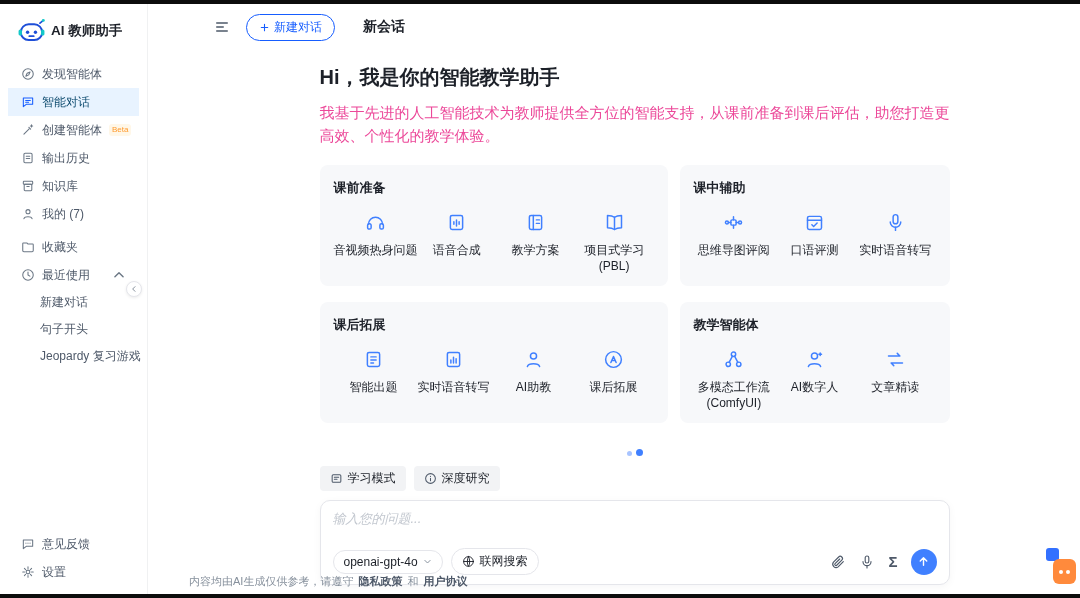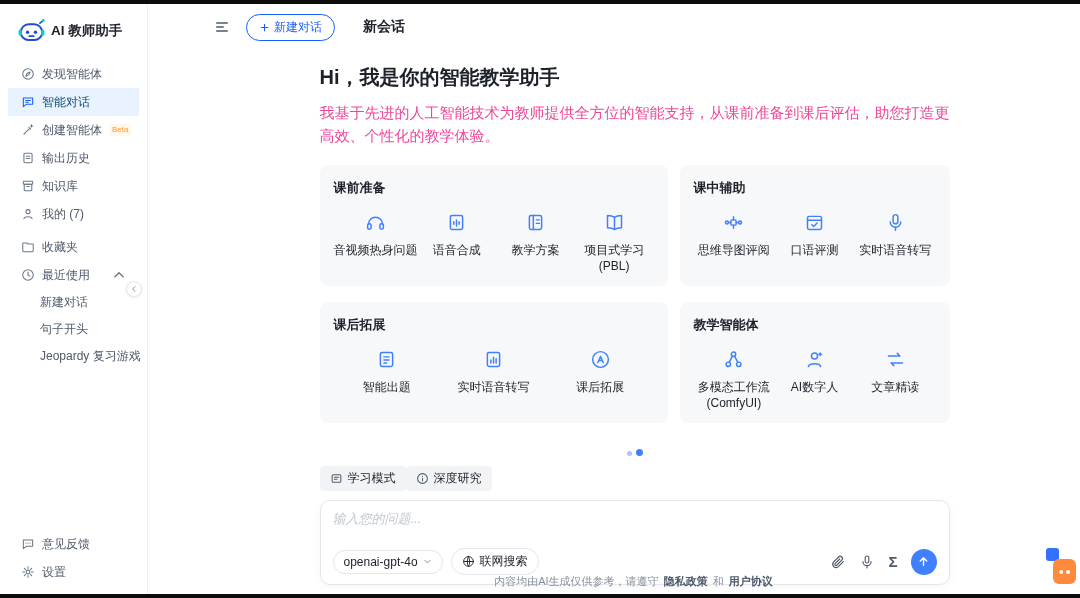--- a/index.html
+++ b/index.html
@@ -55,21 +55,21 @@
   .card-items { display:flex; align-items:flex-start; }
   .card-item { flex:1; display:flex; flex-direction:column; align-items:center; gap:9px; cursor:pointer; }
   .card-item .card-icon { width:21px; height:21px; color:#4080ff; }
   .card-item-label { font-size:12px; color:#1d2129; text-align:center; line-height:1.35; }
   .card-item-label span { display:block; white-space:nowrap; }
 
   .loader { display:flex; justify-content:center; align-items:flex-end; gap:4px; margin:26px 0 10px; }
   .dot-a { width:5px; height:5px; border-radius:50%; background:#a8c4ff; }
   .dot-b { width:7px; height:7px; border-radius:50%; background:#4080ff; }
 
-  .chips { display:flex; margin-bottom:9px; }
+  .chips { display:flex; gap:8px; margin-bottom:9px; }
   .chip { display:flex; align-items:center; gap:5px; background:#f2f3f5; border-radius:4px;
           padding:4px 10px; font-size:12px; color:#1d2129; cursor:pointer; }
   .chip .icon { width:13px; height:13px; color:#4e5969; }
 
   .composer { border:1px solid #e5e6eb; border-radius:10px; background:#fff; height:85px;
               padding:10px 12px 9px; display:flex; flex-direction:column; justify-content:space-between;
               box-shadow:0 2px 8px rgba(29,33,41,.04); }
   .composer-input { border:none; outline:none; font-size:13px; color:#1d2129; width:100%;
                     font-family:inherit; background:transparent;font-style:italic; }
   .composer-input::placeholder { color:#c2c7cf; }
@@ -78,21 +78,21 @@
           background:#fff; padding:4px 10px; font-size:12px; color:#1d2129; cursor:pointer; white-space:nowrap; }
   .pill .chev { width:9px; height:9px; color:#86909c; }
   .pill .icon-globe { width:13px; height:13px; color:#1d2129; }
   .composer-actions { margin-left:auto; display:flex; align-items:center; gap:13px; }
   .composer-actions .tool-icon { width:16px; height:16px; color:#4e5969; cursor:pointer; }
   .sigma { font-size:15px; font-weight:600; color:#4e5969; line-height:1; cursor:pointer; }
   .send-btn { width:26px; height:26px; border-radius:50%; background:#4080ff; display:flex;
               align-items:center; justify-content:center; cursor:pointer; border:none; }
   .send-btn .icon { width:13px; height:13px; color:#fff; }
 
-  .page-footer { position:absolute; left:0; right:0; bottom:5px; text-align:center; font-size:11px; color:#86909c; }
+  .page-footer { position:absolute; left:0; right:0; bottom:5px; font-size:11px; color:#86909c; }
   .footer-link { color:#4e5969; font-weight:600; margin:0 2px; cursor:pointer; }
 
   .float-widget { position:absolute; right:4px; bottom:14px; width:30px; height:36px; z-index:70; cursor:pointer; }
   .fw-blue { position:absolute; left:0; top:0; width:13px; height:13px; background:#3370ff; border-radius:3px; }
   .fw-orange { position:absolute; right:0; bottom:0; width:23px; height:25px; background:#ff8a3c; border-radius:6px;
                display:flex; align-items:center; justify-content:center; gap:3px; }
   .fw-eye { width:4px; height:4px; border-radius:50%; background:#fff; }
 </style>
 </head>
 <body>
@@ -385,20 +385,31 @@
             </div>
             <div class="card-item">
               <span class="icon card-icon">
                 <svg viewBox="0 0 24 24" fill="none" stroke="currentColor" stroke-width="1.7" stroke-linecap="round" stroke-linejoin="round">
                   <rect x="5" y="4" width="14" height="16" rx="2"></rect>
                     <path d="M9 16v-3.5M12 16V9.5M15 16v-5"></path>
                 </svg>
               </span>
               <span class="card-item-label">
                   <span>实时语音转写</span>
+                </span>
+            </div>
+            <div class="card-item">
+              <span class="icon card-icon">
+                <svg viewBox="0 0 24 24" fill="none" stroke="currentColor" stroke-width="1.7" stroke-linecap="round" stroke-linejoin="round">
+                  <circle cx="12" cy="8" r="3.5"></circle>
+                    <path d="M5 20c1.5-4.2 12.5-4.2 14 0"></path>
+                </svg>
+              </span>
+              <span class="card-item-label">
+                  <span>AI助教</span>
                 </span>
             </div>
             <div class="card-item">
               <span class="icon card-icon">
                 <svg viewBox="0 0 24 24" fill="none" stroke="currentColor" stroke-width="1.7" stroke-linecap="round" stroke-linejoin="round">
                   <circle cx="12" cy="12" r="9"></circle>
                     <path d="M9 15.5l3-7 3 7M10.2 13.2h3.6"></path>
                 </svg>
               </span>
               <span class="card-item-label">

